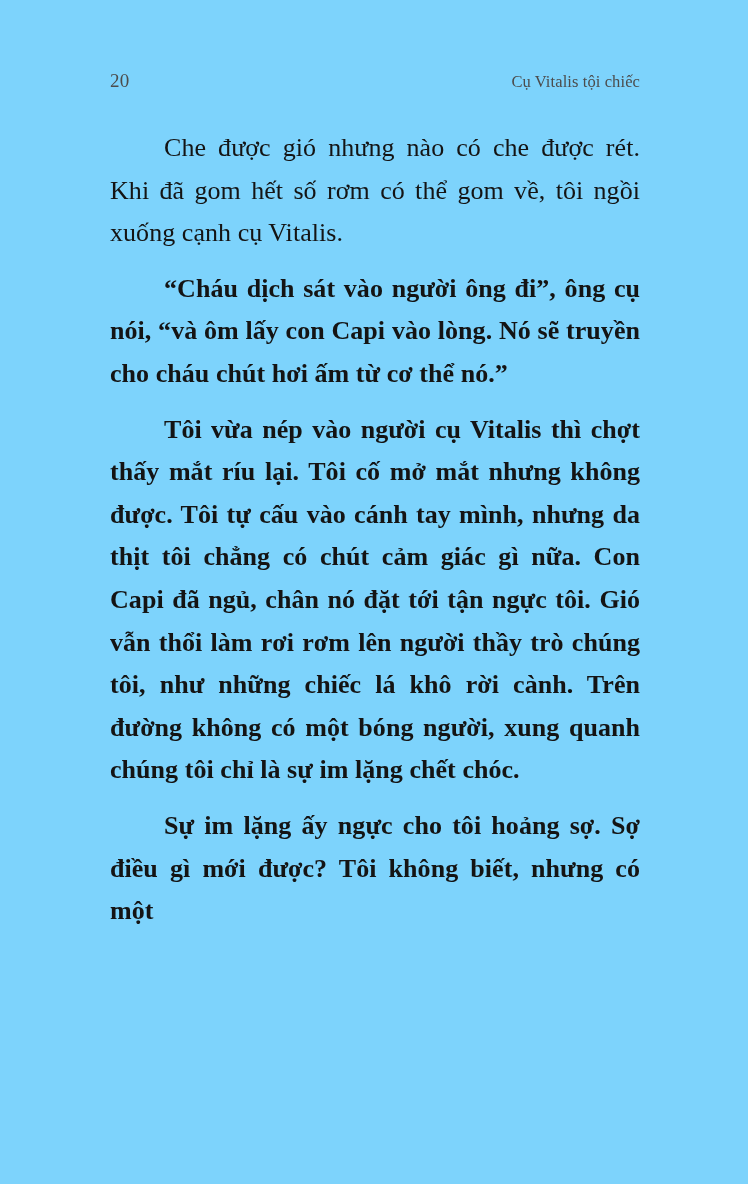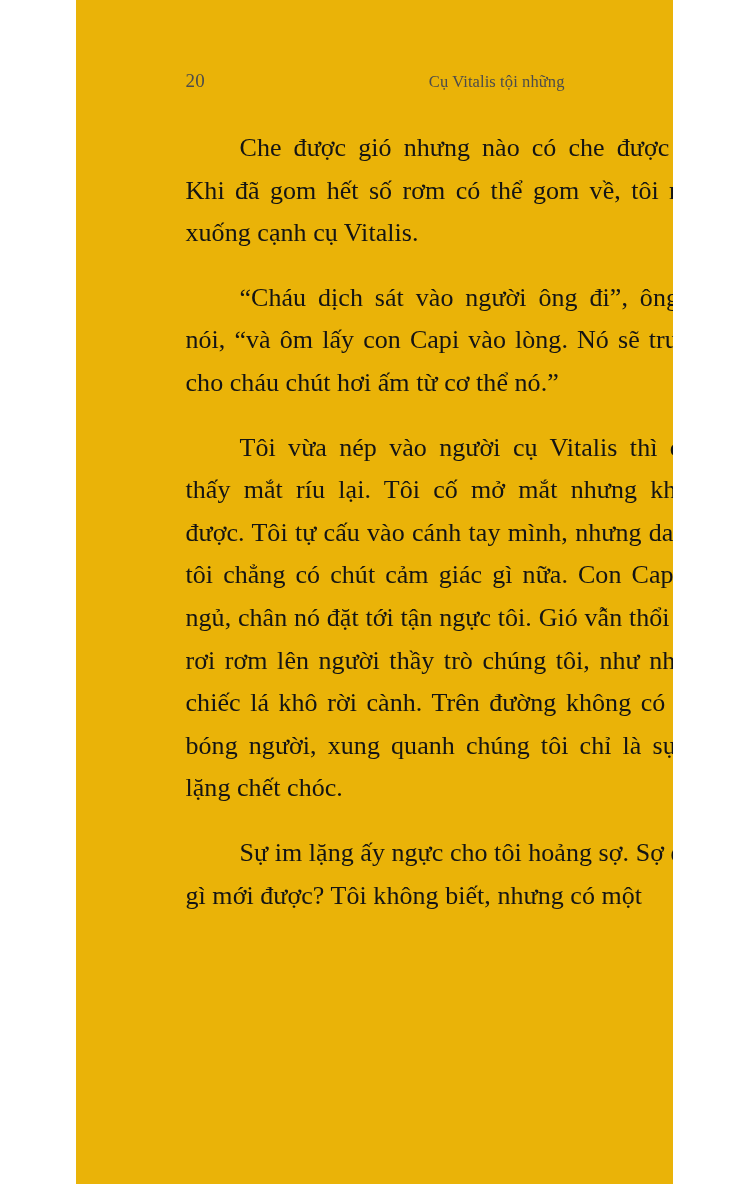--- a/index.html
+++ b/index.html
@@ -6,24 +6,24 @@
     margin: 0;
     padding: 0;
     background: #ffffff;
   }
   body {
     font-family: "Liberation Serif", "DejaVu Serif", serif;
     color: #1a1a1a;
   }
   .page {
     position: relative;
-    width: 597px;
+    width: 748px;
     height: 1184px;
     margin: 0 auto;
-    background: #eab308;
+    background: #7dd3fc;
     overflow: hidden;
     box-sizing: border-box;
   }
   .running-head {
     position: absolute;
     left: 110px;
     right: 108px;
     top: 68px;
     height: 26px;
     display: flex;
@@ -56,34 +56,35 @@
     text-justify: inter-word;
     text-indent: 54px;
     font-size: 26px;
     line-height: 42.6px;
     color: #141414;
     hyphens: none;
     -webkit-hyphens: none;
     letter-spacing: 0.05px;
   }
   .para + .para {
-    margin-top: 22px;
+    margin-top: 13px;
+    font-weight: bold;
   }
   .para:last-child {
     text-align: justify;
   }
 </style>
 </head>
 <body>
 
 <div class="page">
 
   <div class="running-head">
     <span class="folio">20</span>
-    <span class="running-title">Cụ Vitalis tội những</span>
+    <span class="running-title">Cụ Vitalis tội chiếc</span>
   </div>
 
   <div class="textblock">
     <p class="para">Che được gió nhưng nào có che được rét. Khi đã gom hết số rơm có thể gom về, tôi ngồi xuống cạnh cụ Vitalis.</p>
     <p class="para">“Cháu dịch sát vào người ông đi”, ông cụ nói, “và ôm lấy con Capi vào lòng. Nó sẽ truyền cho cháu chút hơi ấm từ cơ thể nó.”</p>
     <p class="para">Tôi vừa nép vào người cụ Vitalis thì chợt thấy mắt ríu lại. Tôi cố mở mắt nhưng không được. Tôi tự cấu vào cánh tay mình, nhưng da thịt tôi chẳng có chút cảm giác gì nữa. Con Capi đã ngủ, chân nó đặt tới tận ngực tôi. Gió vẫn thổi làm rơi rơm lên người thầy trò chúng tôi, như những chiếc lá khô rời cành. Trên đường không có một bóng người, xung quanh chúng tôi chỉ là sự im lặng chết chóc.</p>
     <p class="para">Sự im lặng ấy ngực cho tôi hoảng sợ. Sợ điều gì mới được? Tôi không biết, nhưng có một</p>
   </div>
 
 </div>

